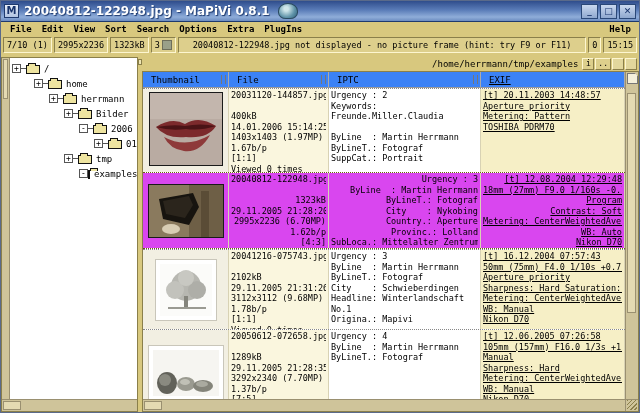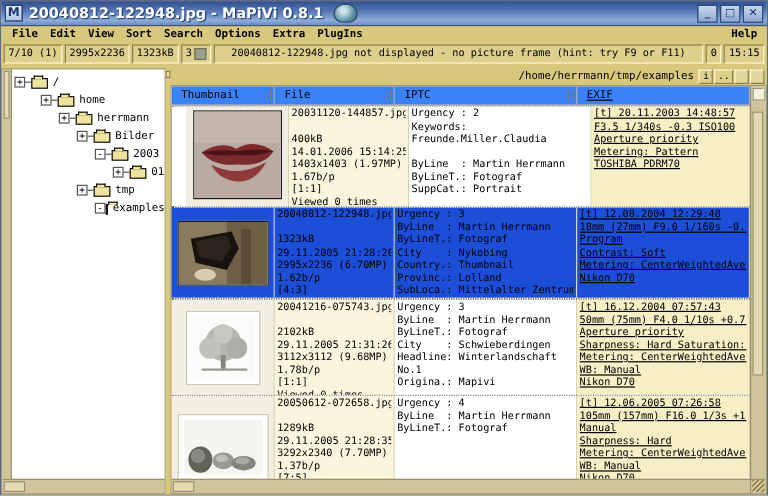--- a/index.html
+++ b/index.html
@@ -68,25 +68,25 @@
   .col-iptc  { width:152px; flex:0 0 152px; }
   .col-exif  { flex:1; min-width:0;text-decoration:underline; }
 
   .trow { display:flex; border-top:1px dotted #888; min-height:0; }
   .trow:first-of-type { border-top:none; }
   .cell { overflow:hidden; padding:1px 2px; border-right:1px solid #d8d2b4; }
   .cell.thumb { display:flex; align-items:flex-start; justify-content:center; padding-top:3px; background:#f2efe2; }
   .cell.file { background:#faf6de; }
   .cell.iptc { background:#ffffff; }
   .cell.exif { background:#f6efc6; }
-  .trow.selected .cell { background:#1d4ed8; }
+  .trow.selected .cell { background:#d946ef;text-align:right; }
   .trow.selected { border-top:1px dotted #6b5d10; border-bottom:1px dotted #6b5d10; }
   .ln { height:10.5px; line-height:10.5px; white-space:pre; overflow:hidden; }
 
-  .r1 { height:84px; flex:0 0 84px;padding-left:12px; }
+  .r1 { height:84px; flex:0 0 84px; }
   .r2 { height:77px; flex:0 0 77px; }
   .r3 { height:80px; flex:0 0 80px; }
   .r4 { flex:1; }
 
   .thumb-frame { border:1px solid #1a1a1a; background:#fff; line-height:0; }
   .thumb-frame.matte { border:1px solid #c9c6ba; padding:4px; }
 
   
   .vscroll-right { width:13px; flex:0 0 13px; background:#cfc49a; border-left:1px solid #9a9070; display:flex; flex-direction:column; }
   .page-icon { width:11px; height:11px; margin:1px; background:#f4f0da; border:1px solid #777; clip-path:polygon(0 0,70% 0,100% 30%,100% 100%,0 100%); }
@@ -165,21 +165,21 @@
           <div class="tree-row" style="padding-left:54px">
             <span class="expander">+</span>
               <span class="tdash"></span>
             <span class="folder"></span>
             <span class="tree-label">Bilder</span>
           </div>
           <div class="tree-row" style="padding-left:69px">
             <span class="expander">-</span>
               <span class="tdash"></span>
             <span class="folder"></span>
-            <span class="tree-label">2003</span>
+            <span class="tree-label">2006</span>
           </div>
           <div class="tree-row" style="padding-left:84px">
             <span class="expander">+</span>
               <span class="tdash"></span>
             <span class="folder"></span>
             <span class="tree-label">01</span>
           </div>
           <div class="tree-row" style="padding-left:54px">
             <span class="expander">+</span>
               <span class="tdash"></span>
@@ -261,21 +261,20 @@
               <div class="ln">Urgency : 2</div>
               <div class="ln">Keywords:</div>
               <div class="ln">Freunde.Miller.Claudia</div>
               <div class="ln"></div>
               <div class="ln">ByLine  : Martin Herrmann</div>
               <div class="ln">ByLineT.: Fotograf</div>
               <div class="ln">SuppCat.: Portrait</div>
             </div>
             <div class="cell exif col-exif">
               <div class="ln">[t] 20.11.2003 14:48:57</div>
-              <div class="ln">F3.5 1/340s -0.3 ISO100</div>
               <div class="ln">Aperture priority</div>
               <div class="ln">Metering: Pattern</div>
               <div class="ln">TOSHIBA PDRM70</div>
             </div>
           </div>
 
           <div class="trow r2 selected">
             <div class="cell thumb col-thumb">
               <div class="thumb-frame" style="margin-top:8px">
                 <svg width="74" height="52" xmlns="http://www.w3.org/2000/svg">
@@ -296,30 +295,31 @@
               <div class="ln">2995x2236 (6.70MP)</div>
               <div class="ln">1.62b/p</div>
               <div class="ln">[4:3]</div>
               <div class="ln">Viewed 0 times</div>
             </div>
             <div class="cell iptc col-iptc">
               <div class="ln">Urgency : 3</div>
               <div class="ln">ByLine  : Martin Herrmann</div>
               <div class="ln">ByLineT.: Fotograf</div>
               <div class="ln">City    : Nykobing</div>
-              <div class="ln">Country.: Thumbnail</div>
+              <div class="ln">Country.: Aperture</div>
               <div class="ln">Provinc.: Lolland</div>
               <div class="ln">SubLoca.: Mittelalter Zentrum</div>
             </div>
             <div class="cell exif col-exif">
               <div class="ln">[t] 12.08.2004 12:29:48</div>
               <div class="ln">18mm (27mm) F9.0 1/160s -0.7 I</div>
               <div class="ln">Program</div>
               <div class="ln">Contrast: Soft</div>
               <div class="ln">Metering: CenterWeightedAverag</div>
+              <div class="ln">WB: Auto</div>
               <div class="ln">Nikon D70</div>
             </div>
           </div>
 
           <div class="trow r3">
             <div class="cell thumb col-thumb">
               <div class="thumb-frame matte" style="margin-top:6px">
                 <svg width="52" height="52" xmlns="http://www.w3.org/2000/svg">
                   <rect width="52" height="52" fill="#fbfbf9"></rect>
                   <circle cx="26" cy="22" r="15" fill="#b7b7b1"></circle>

